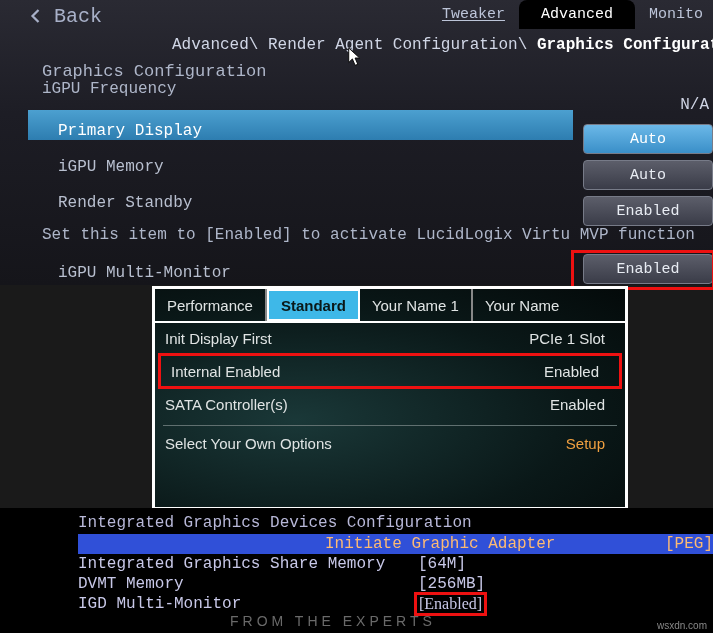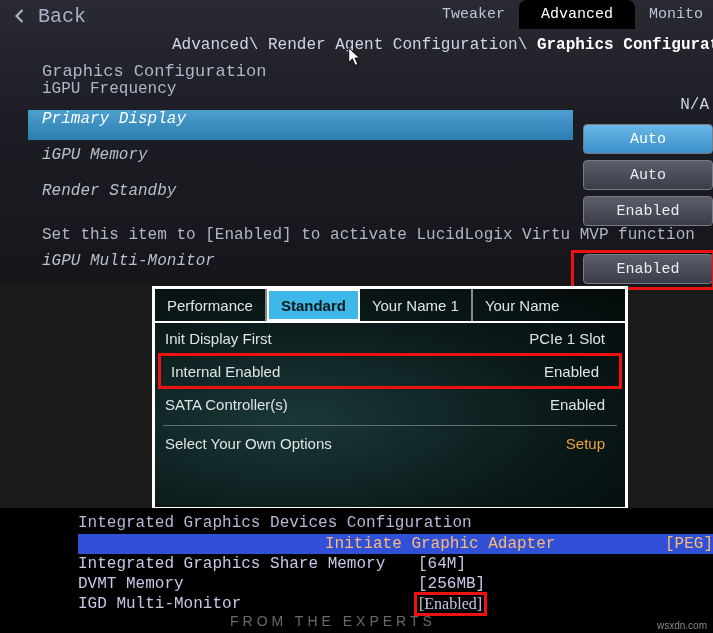--- a/index.html
+++ b/index.html
@@ -19,42 +19,42 @@
   position: absolute;
   top: 0;
   left: 0;
   width: 713px;
   height: 285px;
   background: linear-gradient(180deg, #2a2a33 0%, #1d1d25 40%, #15151a 100%);
   font-size: 16px;
 }
 .p1-topbar {
   position: absolute;
-  top: 0; left: 0; right: 0; height: 32px;
+  top: 0; left: 16px; right: 0; height: 32px;
   display: flex;
   align-items: center;
 }
 .p1-back {
   color: #a8b0c8;
   font-size: 20px;
   padding: 4px 12px;
   display: flex;
   align-items: center;
   gap: 8px;
 }
 .p1-back svg { width: 18px; height: 18px; }
 .p1-tab-area {
   position: absolute;
   right: 0; top: 0;
   display: flex;
   align-items: center;
   font-size: 15px;
   color: #bcc4d8;
 }
-.p1-tweaker { padding: 0 10px; text-underline-offset: 2px; }
+.p1-tweaker { padding: 0 10px; text-decoration: underline; text-underline-offset: 2px; }
 .p1-advanced {
   background: #000;
   padding: 6px 22px;
   color: #fff;
   border-top-left-radius: 8px;
   border-top-right-radius: 8px;
   margin: 0 4px;
 }
 .p1-monitor { padding: 0 10px; }
 .p1-breadcrumb {
@@ -85,23 +85,22 @@
 .p1-na {
   position: absolute;
   top: 96px; right: 4px;
   color: #cfd4e4;
 }
 .p1-row {
   position: absolute;
   left: 28px; right: 140px;
   height: 30px;
   display: flex;
-  align-items: flex-start;
-  padding-left: 14px;
-  font-style: italic;
+  align-items: flex-end;
+  padding-left: 30px;
 }
 .p1-row.selected {
   background: linear-gradient(180deg, #4ca0d0, #2d7db0);
   color: #fff;
 }
 .p1-row-label { color: #b8bfcf; }
 .p1-row.selected .p1-row-label { color: #fff; }
 .p1-btn {
   position: absolute;
   right: 0;

